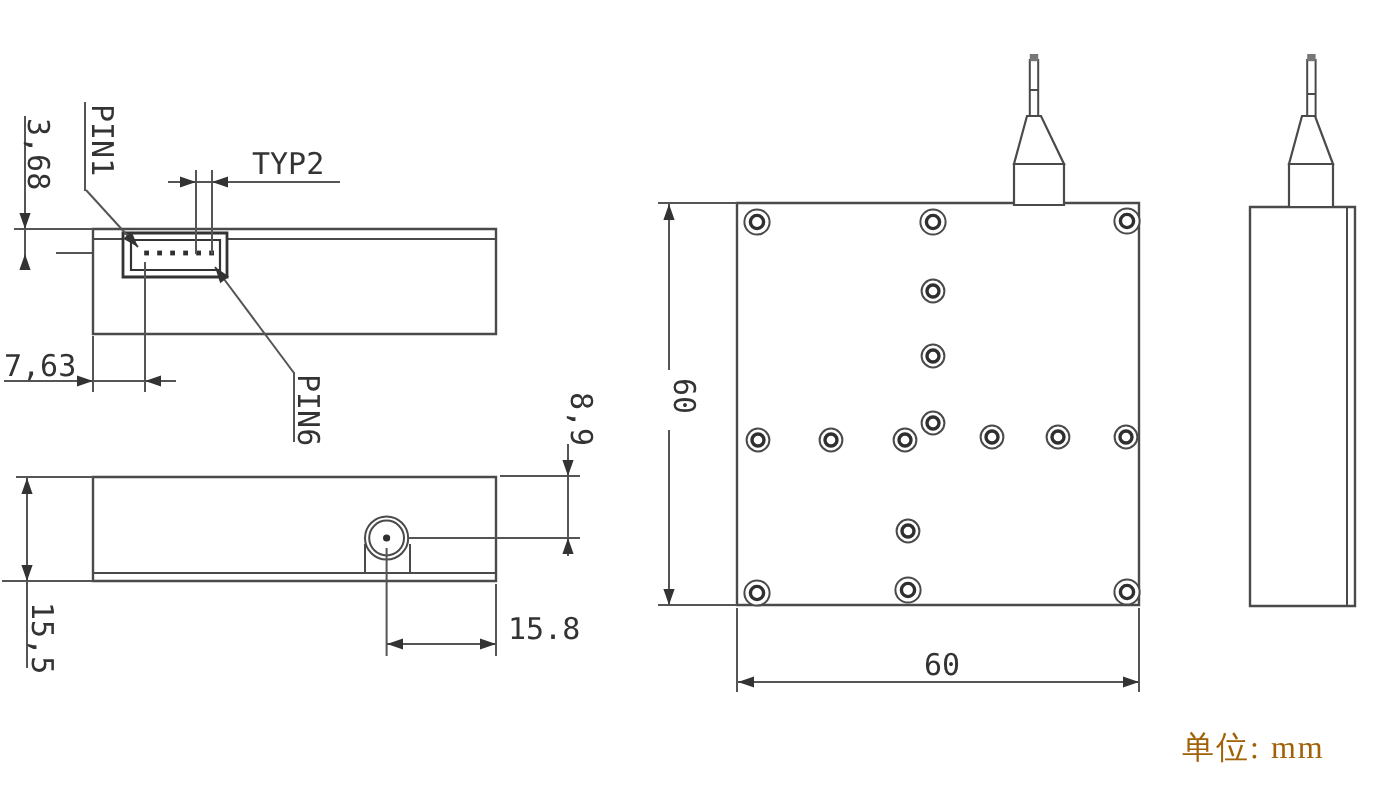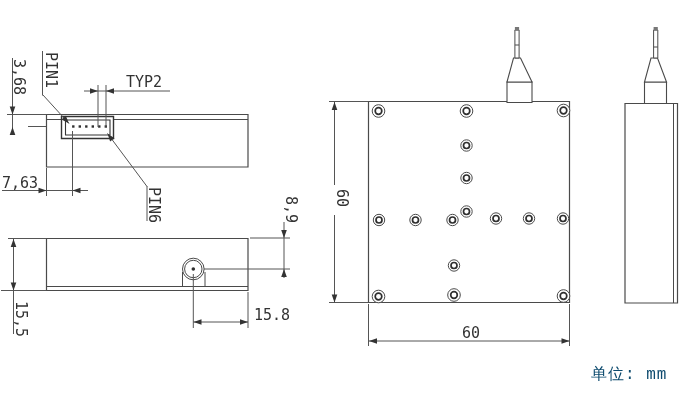--- a/index.html
+++ b/index.html
@@ -8,22 +8,22 @@
   svg{position:absolute;left:0;top:0;}
   svg line, svg rect, svg circle, svg polygon, svg path{vector-effect:non-scaling-stroke;}
   .ln{stroke:#4a4a4a;stroke-width:1;fill:none;}
   .body{stroke:#4a4a4a;stroke-width:1.2;fill:#fff;}
   .dim{stroke:#555;stroke-width:1;fill:none;}
   .arr{fill:#333;stroke:none;}
   .pin{fill:#2f2f2f;stroke:none;}
   .holeOut{stroke:#4a4a4a;stroke-width:1;fill:#fff;}
   .holeIn{stroke:#2f2f2f;stroke-width:1.7;fill:#fff;}
   .cadtxt{font-family:"DejaVu Sans Mono", monospace;font-size:15px;fill:#333;}
-  #unit-note{position:absolute;left:591px;top:364px;font-family:Liberation Mono, monospace;
-             font-size:16px;color:#0c4a6e;letter-spacing:1px;}
+  #unit-note{position:absolute;left:591px;top:364px;font-family:Liberation Serif, serif;
+             font-size:16px;color:#a16207;letter-spacing:1px;}
 </style>
 </head>
 <body>
 
 <div id="stage">
 <svg width="687" height="400" viewBox="0 0 687 400">
 
   <g>
     <rect class="body" x="46.5" y="114.5" width="201.5" height="52.5"></rect>
     <line class="ln" x1="46.5" y1="119.5" x2="248" y2="119.5"></line>

